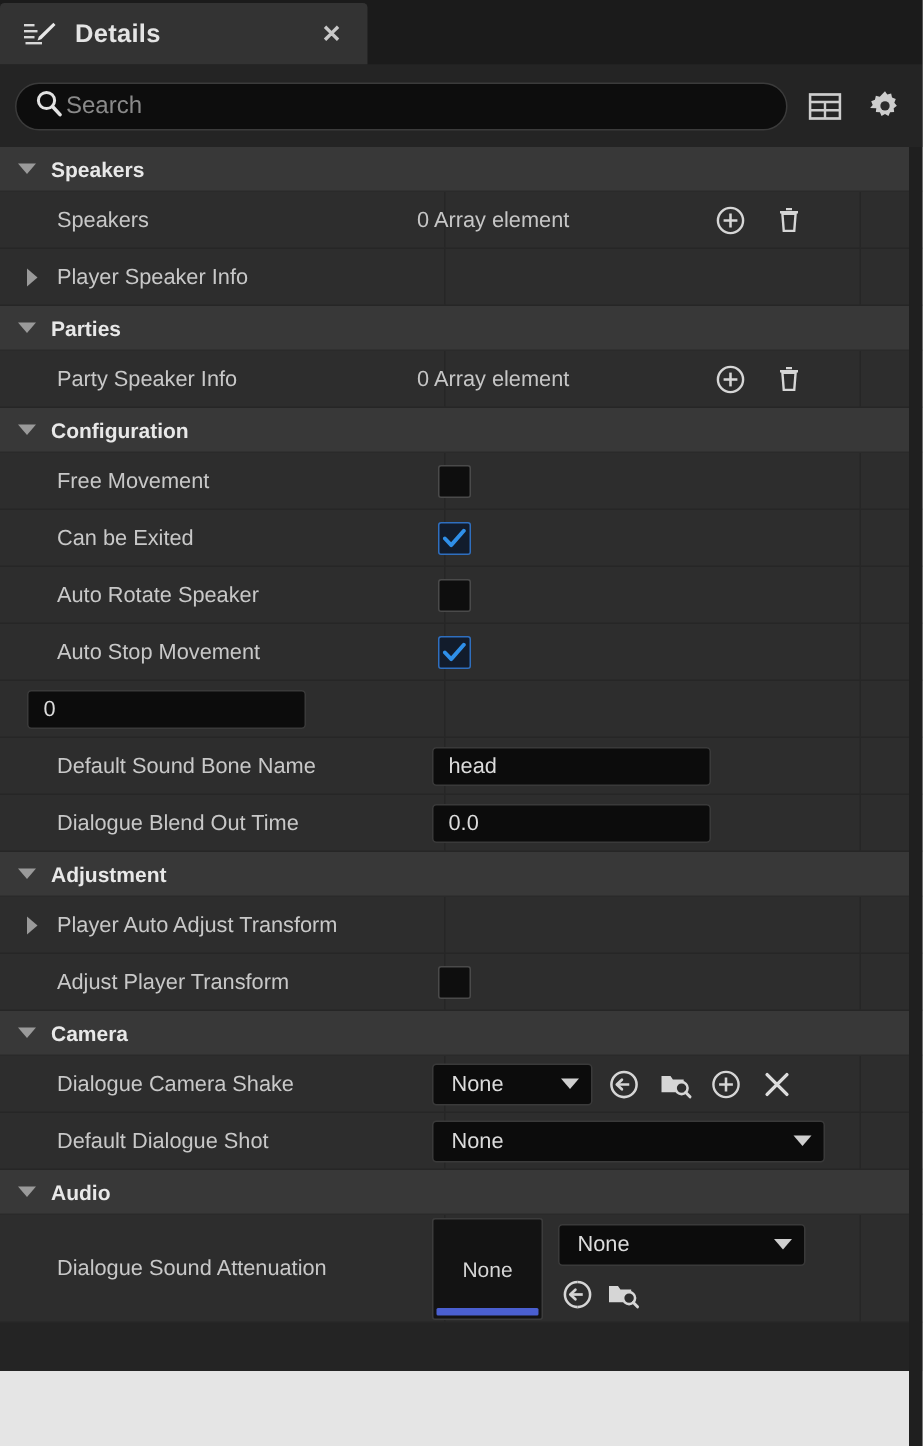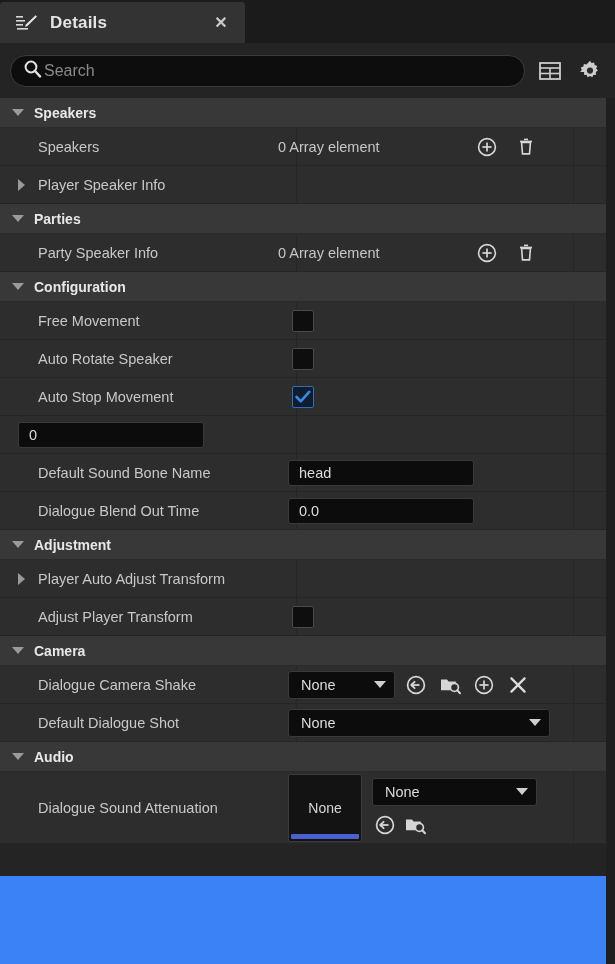--- a/index.html
+++ b/index.html
@@ -84,21 +84,21 @@
   }
   .tool-icon {
     width: 30px; height: 30px;
     display: flex; align-items: center; justify-content: center;
     cursor: pointer;
   }
 
   
   .content {
     flex: 1 1 auto;
-    background: #3b82f6;
+    background: #e5e5e5;
     position: relative;
     overflow: hidden;
   }
 
   
   .section {
     height: 30px;
     background: #383838;
     display: flex;
     align-items: center;
@@ -404,20 +404,32 @@
 
     <div class="row">
       <div class="gutter"></div>
       <div class="colsep"></div>
       <span class="label indent">Free Movement</span>
       <div class="value">
         <div class="checkbox" style="margin-left:14px;"></div>
       </div>
     </div>
 
+    <div class="row">
+      <div class="gutter"></div>
+      <div class="colsep"></div>
+      <span class="label indent">Can be Exited</span>
+      <div class="value">
+        <div class="checkbox checked" style="margin-left:14px;">
+          <svg width="16" height="14" viewBox="0 0 16 14">
+            <polyline points="1.6,7 5.8,11.4 14.2,1.8" fill="none" stroke="#2f8fe8" stroke-width="2.6" stroke-linecap="round" stroke-linejoin="round"></polyline>
+          </svg>
+        </div>
+      </div>
+    </div>
 
     <div class="row">
       <div class="gutter"></div>
       <div class="colsep"></div>
       <span class="label indent">Auto Rotate Speaker</span>
       <div class="value">
         <div class="checkbox" style="margin-left:14px;"></div>
       </div>
     </div>
 

